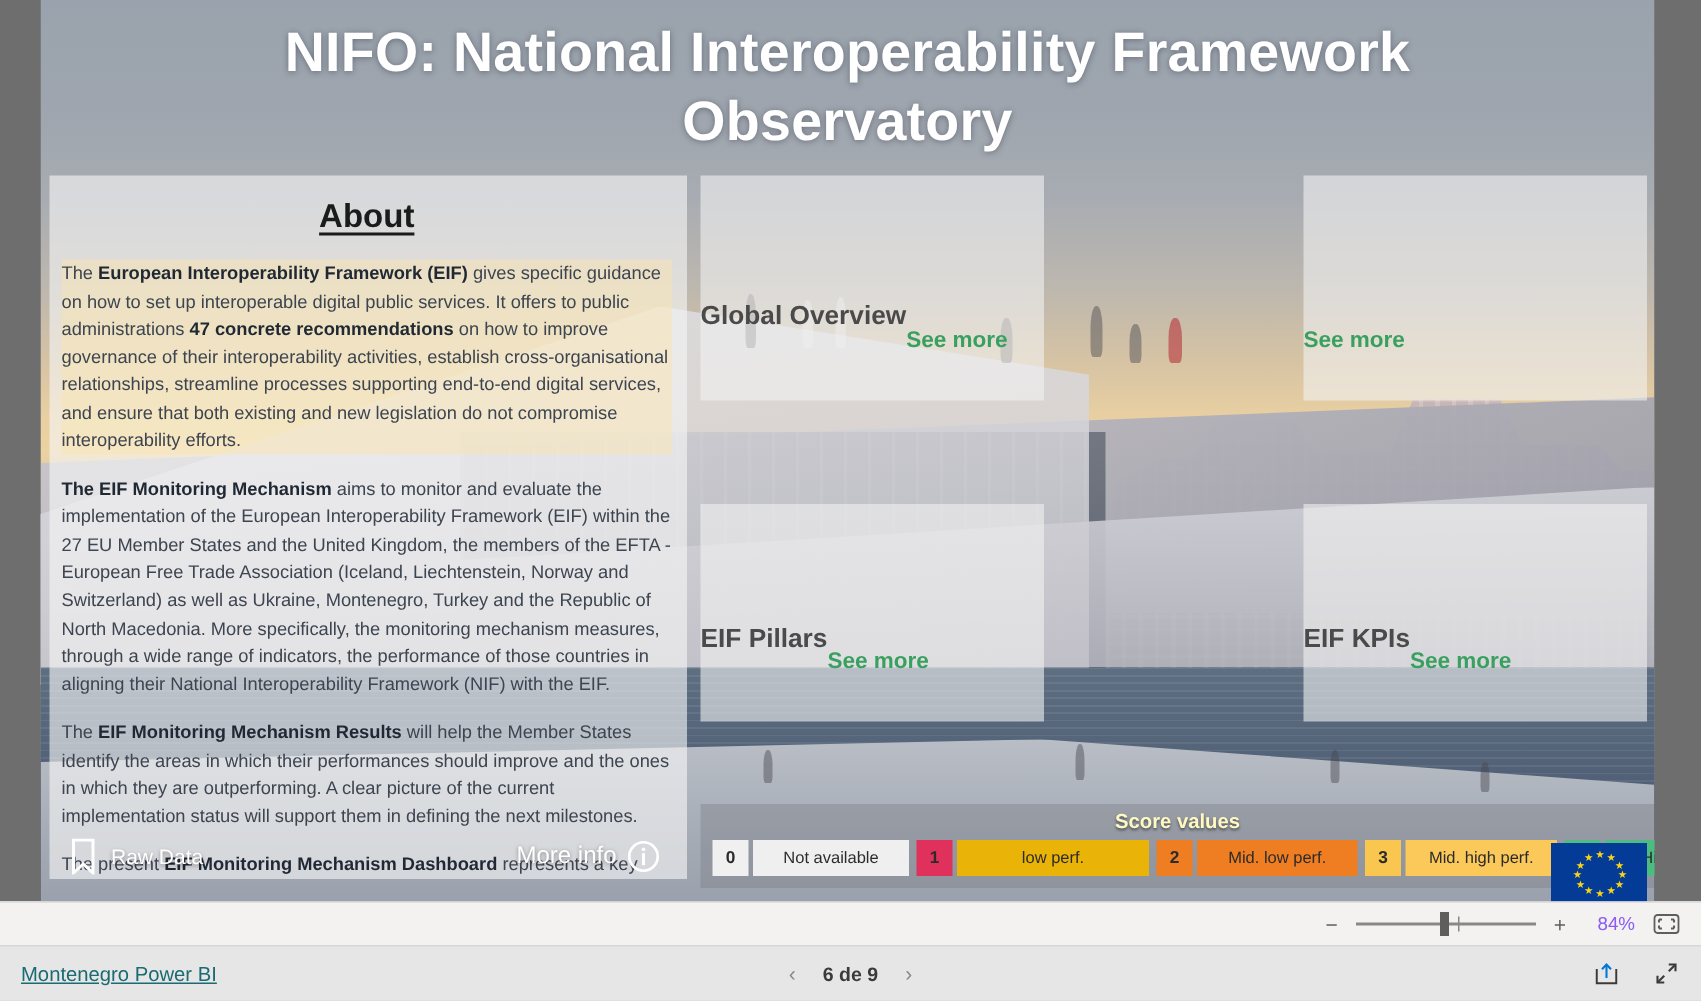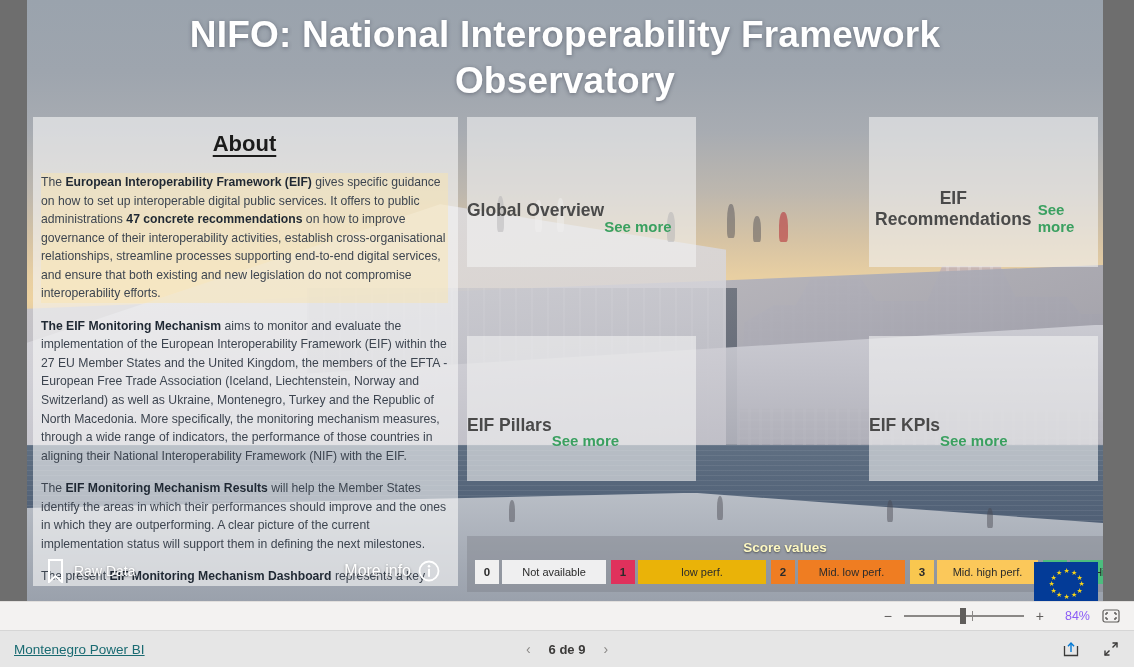--- a/index.html
+++ b/index.html
@@ -260,21 +260,20 @@
             </svg>
           </span>
         </div>
       </div>
 
       <div id="tile-global" class="tile">
         <div class="t-title">Global Overview</div>
         <div class="t-link">See more</div>
       </div>
       <div id="tile-reco" class="tile">
-        <div class="t-title">EIF Recommendations</div>
         <div class="t-link">See more</div>
       </div>
       <div id="tile-pillars" class="tile">
         <div class="t-title">EIF Pillars</div>
         <div class="t-link">See more</div>
       </div>
       <div id="tile-kpis" class="tile">
         <div class="t-title">EIF KPIs</div>
         <div class="t-link">See more</div>
       </div>

